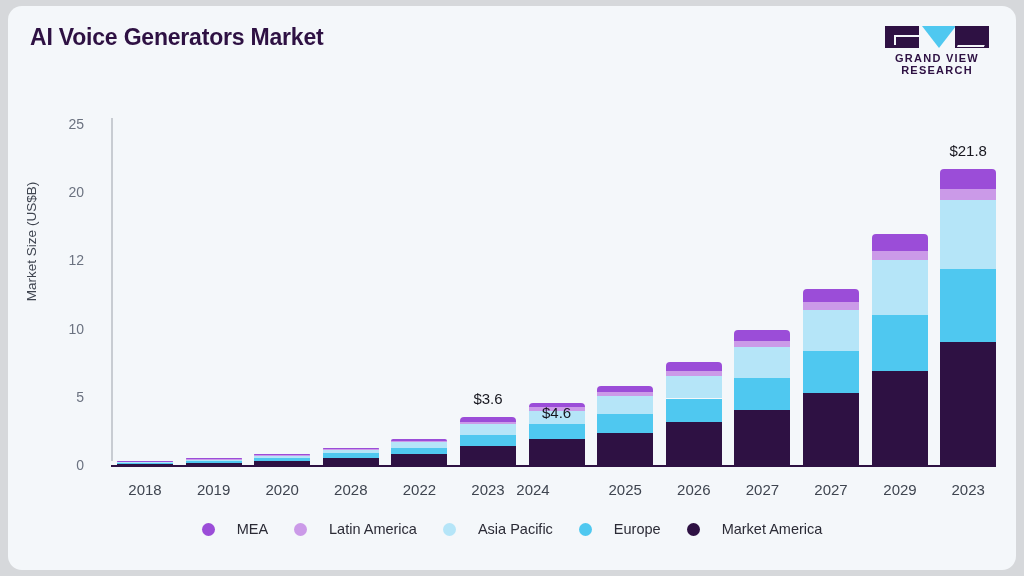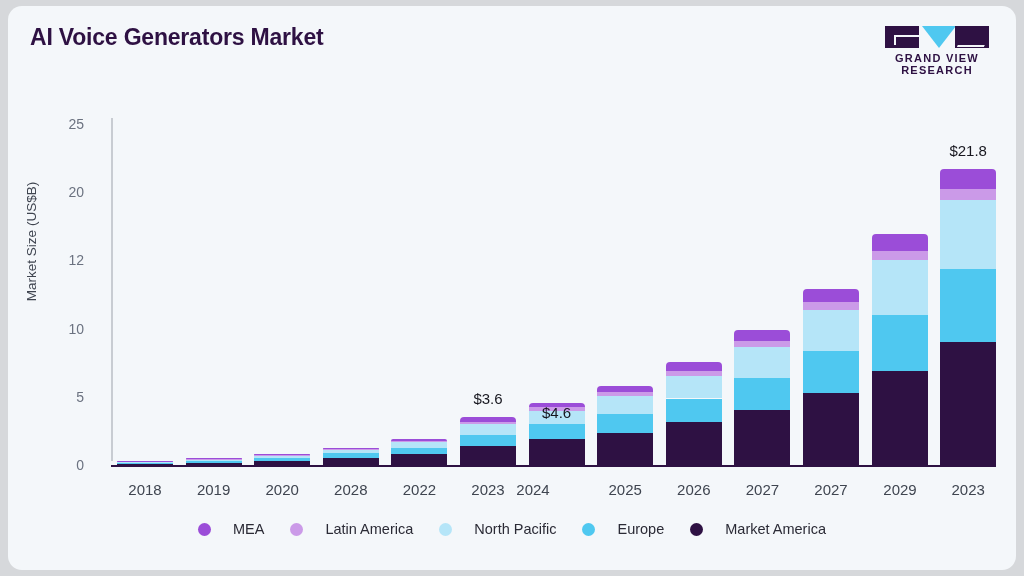--- a/index.html
+++ b/index.html
@@ -362,21 +362,21 @@
       <div class="lg-item">
         <span class="lg-dot" style="background: rgb(155, 77, 216);"></span>
         <span class="lg-txt">MEA</span>
       </div>
       <div class="lg-item">
         <span class="lg-dot" style="background: rgb(203, 154, 232);"></span>
         <span class="lg-txt">Latin America</span>
       </div>
       <div class="lg-item">
         <span class="lg-dot" style="background: rgb(181, 229, 248);"></span>
-        <span class="lg-txt">North Pacific</span>
+        <span class="lg-txt">Asia Pacific</span>
       </div>
       <div class="lg-item">
         <span class="lg-dot" style="background: rgb(79, 200, 240);"></span>
         <span class="lg-txt">Europe</span>
       </div>
       <div class="lg-item">
         <span class="lg-dot" style="background: rgb(46, 17, 67);"></span>
         <span class="lg-txt">Market America</span>
       </div>
     </div>

